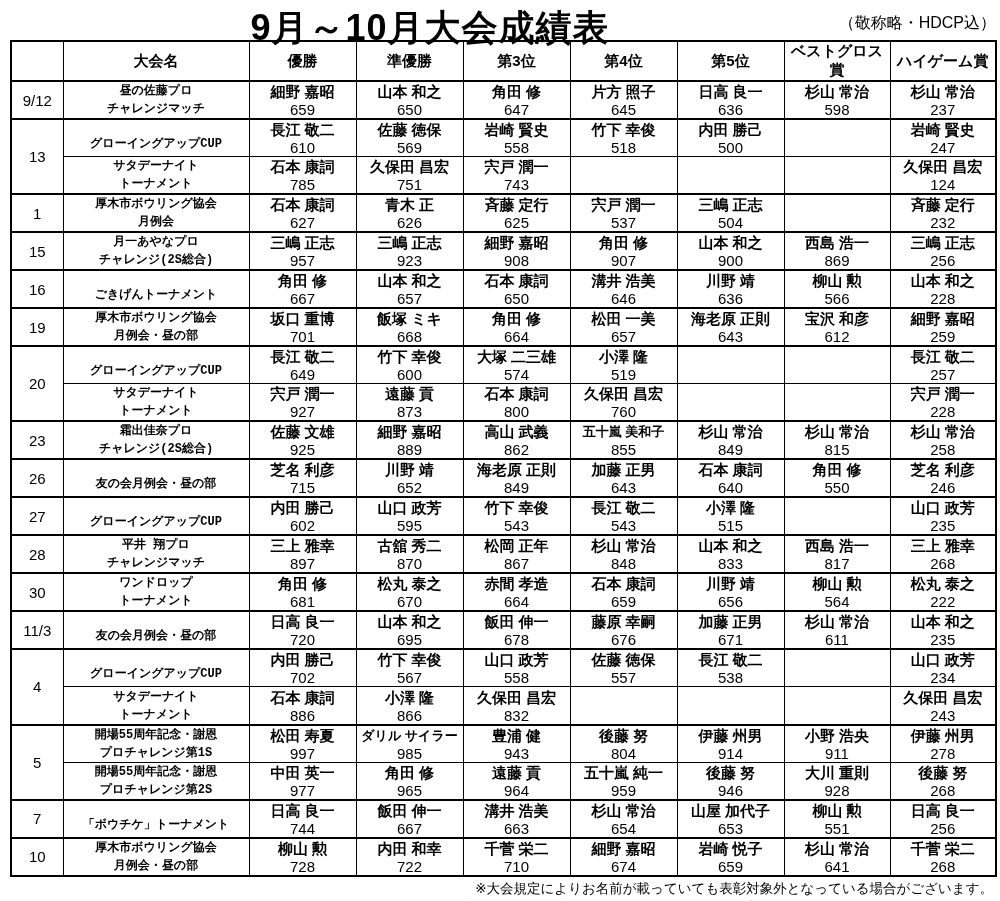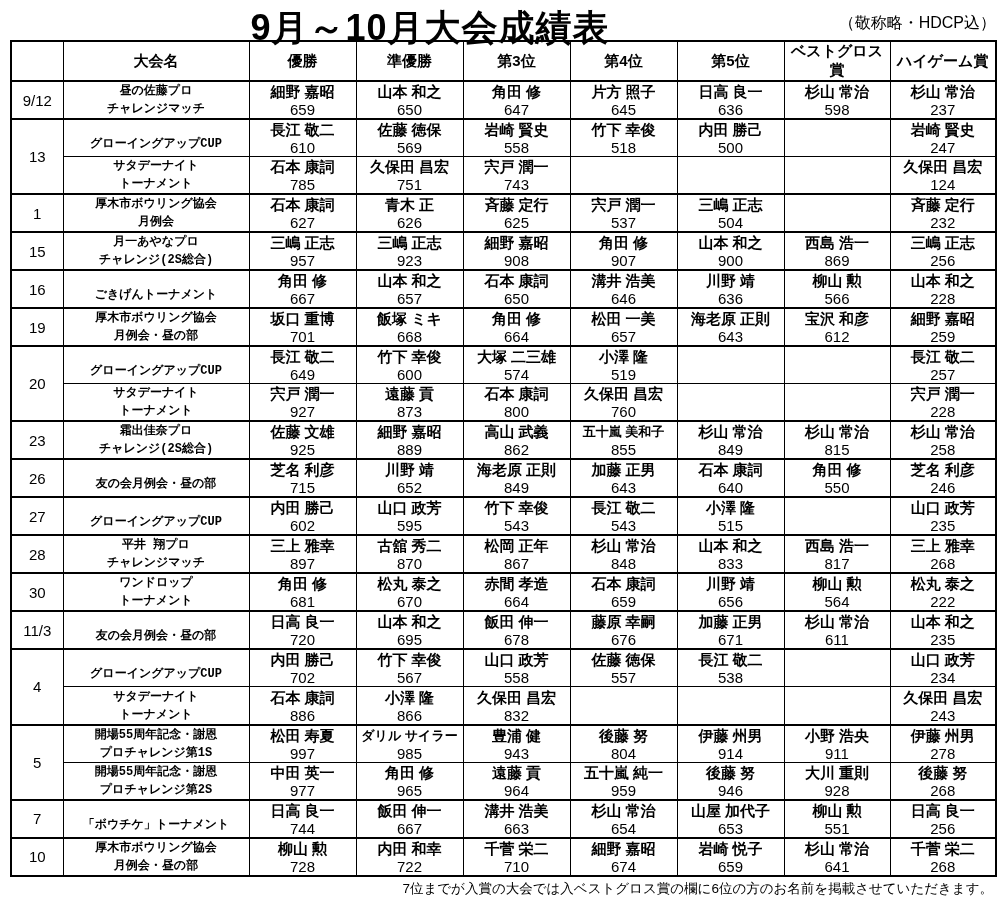--- a/index.html
+++ b/index.html
@@ -742,14 +742,15 @@
         </td>
         <td class="result">
           <div class="pname">千菅 栄二</div>
           <div class="score">268</div>
         </td>
       </tr>
     </tbody>
 </table>
 
 <div class="footer">
+  <div>※大会規定によりお名前が載っていても表彰対象外となっている場合がございます。</div>
   <div>7位までが入賞の大会では入ベストグロス賞の欄に6位の方のお名前を掲載させていただきます。</div>
 </div>
 
 </body></html>

